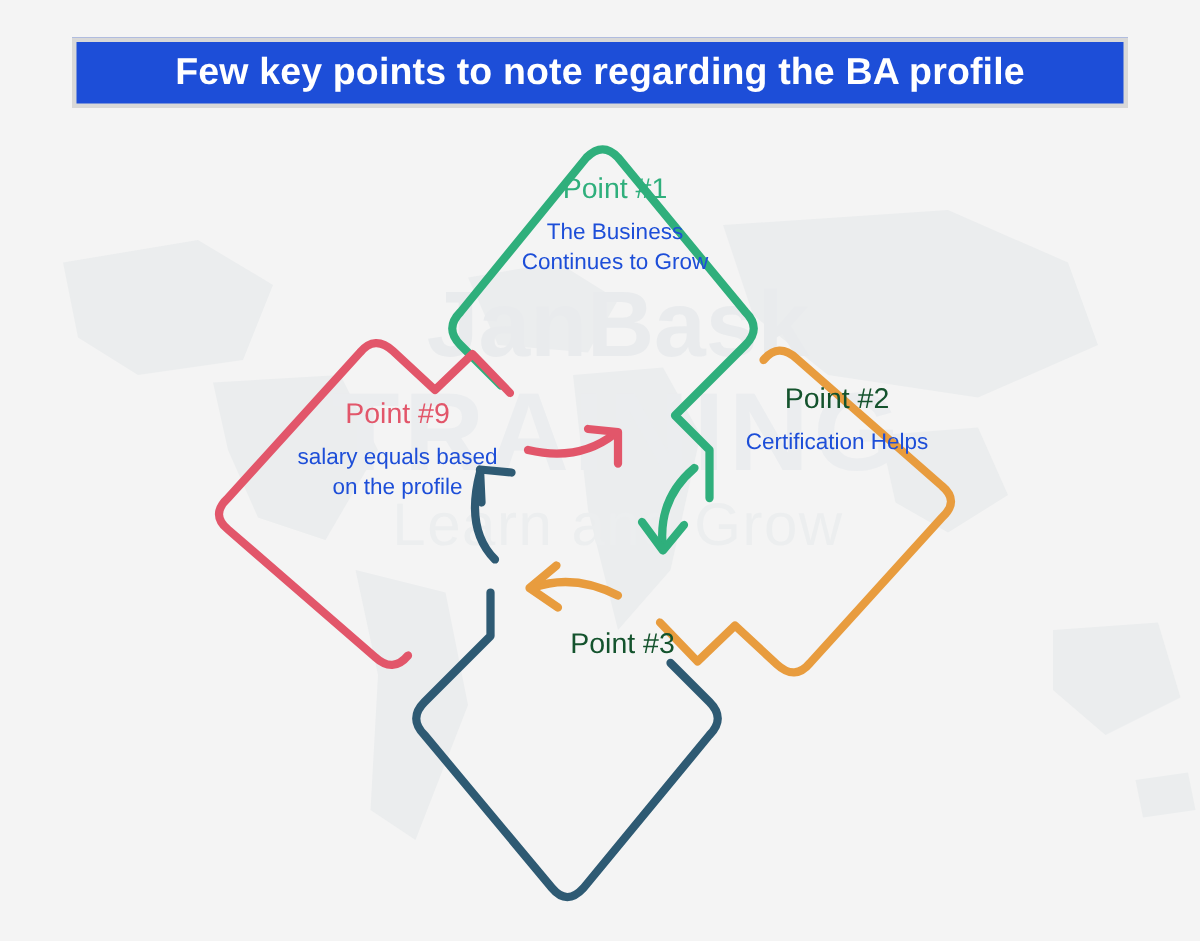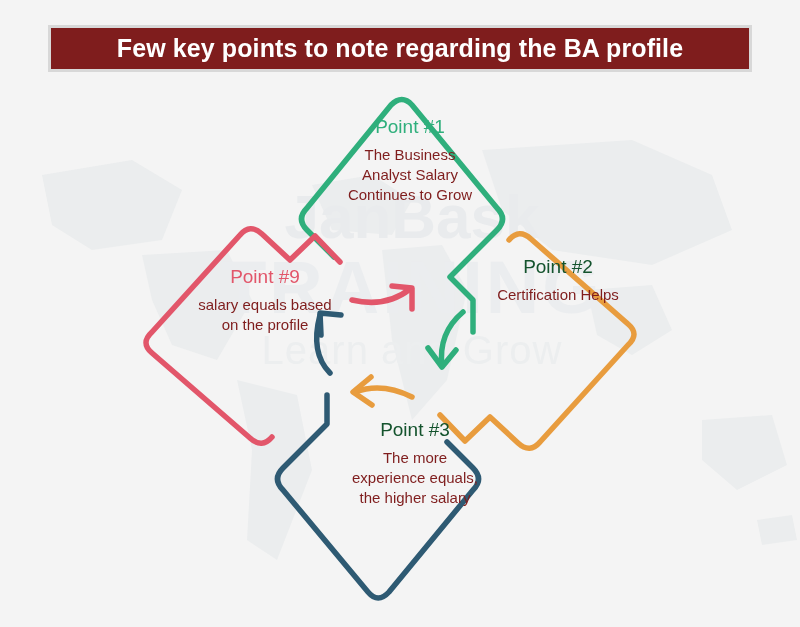--- a/index.html
+++ b/index.html
@@ -61,21 +61,21 @@
     color: #eceeef;
   }
 
   
   .header-bar {
     position: absolute;
     left: 48px;
     top: 25px;
     width: 704px;
     height: 47px;
-    background: #7f1d1d;
+    background: #1d4ed8;
     border: 3px solid #d8d8d8;
     box-sizing: border-box;
     display: flex;
     align-items: center;
     justify-content: center;
     z-index: 5;
   }
   .header-title {
     color: #ffffff;
     font-size: 25px;
@@ -100,21 +100,21 @@
   }
   .point-title {
     font-size: 19px;
     font-weight: normal;
     line-height: 24px;
     margin-bottom: 6px;
     white-space: nowrap;
   }
   .point-desc {
     font-size: 15px;
-    color: #7f1d1d;
+    color: #1d4ed8;
     line-height: 20px;
   }
 
   #p1 { left: 300px; top: 115px; width: 220px; }
   #p1 .point-title { color: #2faf7c; }
 
   #p2 { left: 458px; top: 255px; width: 200px; }
   #p2 .point-title { color: #14532d; }
 
   #p3 { left: 320px; top: 418px; width: 190px; }
@@ -219,39 +219,33 @@
       <path d="M 352 300 Q 386 308 410 289" fill="none" stroke="#e2566a" stroke-width="5.5" stroke-linecap="round"></path>
       <path d="M 392 286 L 412 288 L 412 309" fill="none" stroke="#e2566a" stroke-width="5.5" stroke-linecap="round" stroke-linejoin="round"></path>
     </g>
 
   </svg>
 
   <div class="point-block" id="p1">
     <div class="point-title">Point #1</div>
     <div class="point-desc">
       <div>The Business</div>
-      <div>Analyst Salary</div>
       <div>Continues to Grow</div>
     </div>
   </div>
 
   <div class="point-block" id="p2">
     <div class="point-title">Point #2</div>
     <div class="point-desc">
       <div>Certification Helps</div>
     </div>
   </div>
 
   <div class="point-block" id="p3">
     <div class="point-title">Point #3</div>
-    <div class="point-desc">
-      <div>The more</div>
-      <div>experience equals,</div>
-      <div>the higher salary</div>
-    </div>
   </div>
 
   <div class="point-block" id="p4">
     <div class="point-title">Point #9</div>
     <div class="point-desc">
       <div>salary equals based</div>
       <div>on the profile</div>
     </div>
   </div>
 

